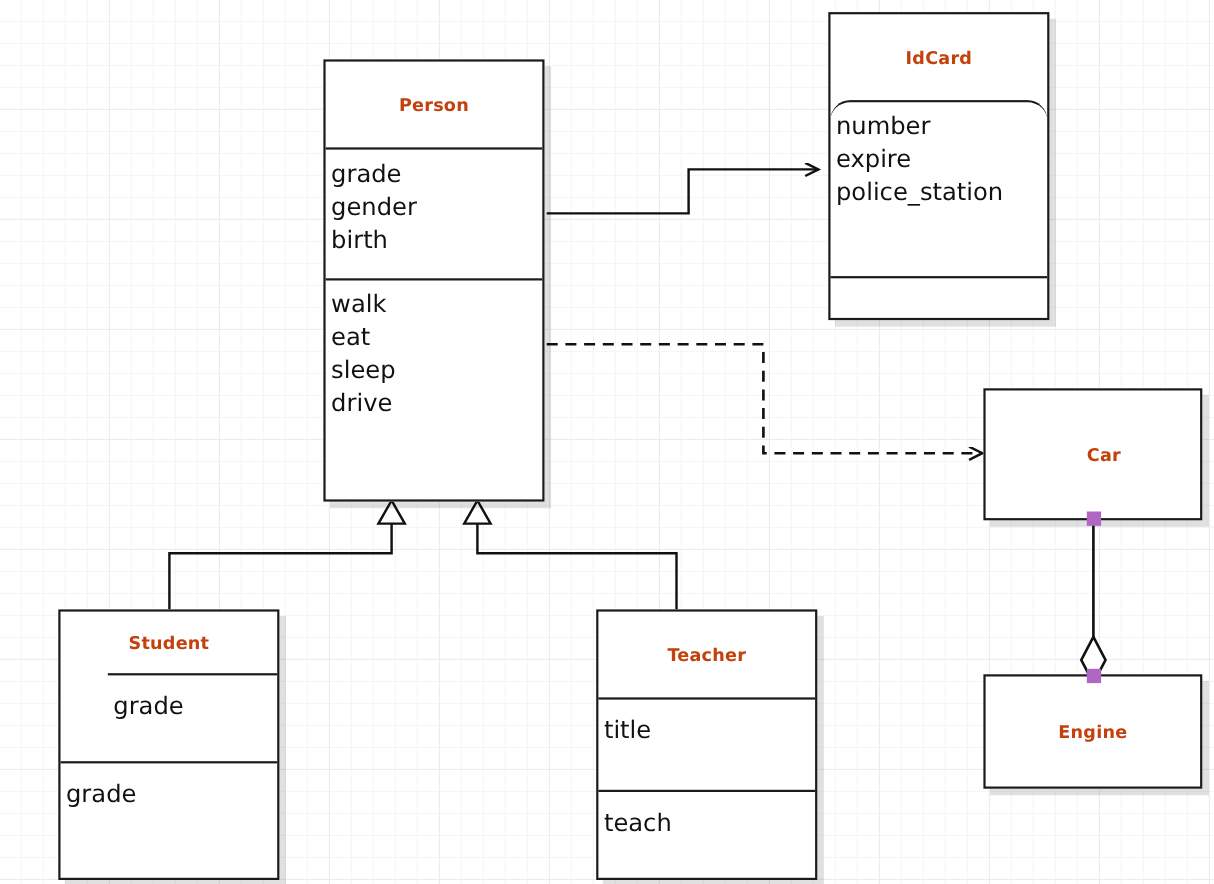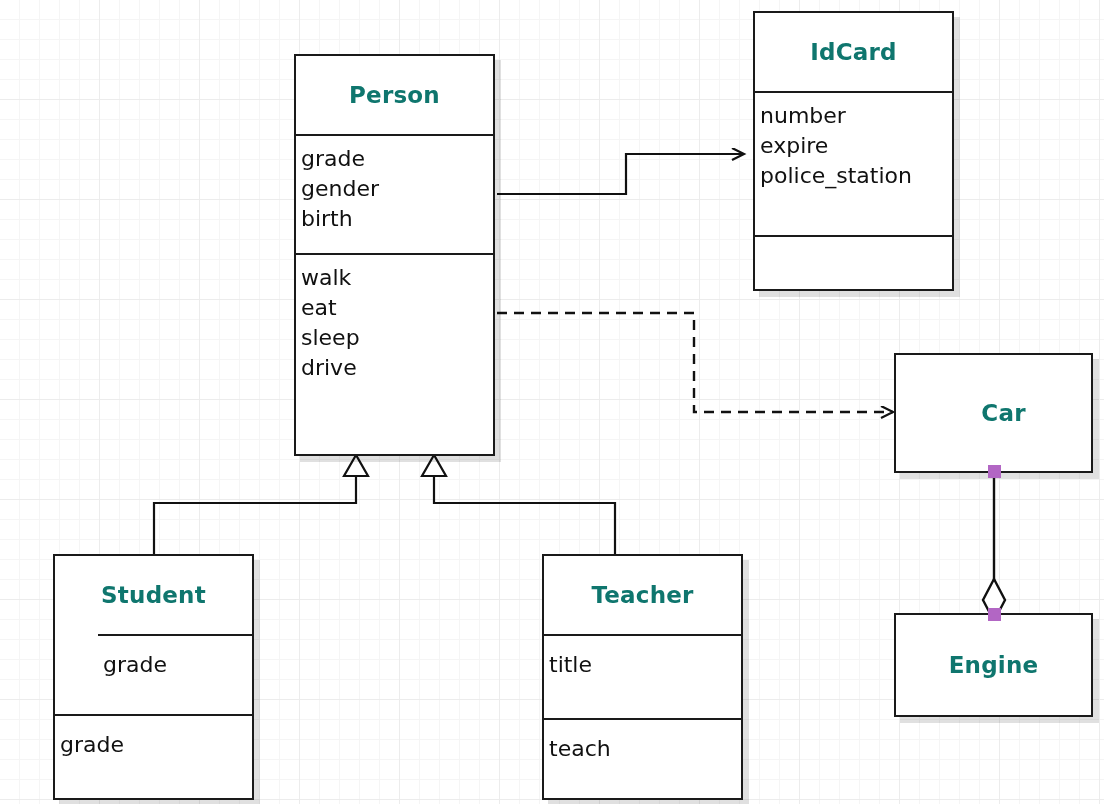--- a/index.html
+++ b/index.html
@@ -42,22 +42,22 @@
     position: relative;
   }
   .compartment + .compartment {
     border-top: 2px solid #1a1a1a;
   }
   .cls-title {
     display: flex;
     align-items: center;
     justify-content: center;
     font-weight: bold;
-    font-size: 23px;
-    color: #0f766e;
+    font-size: 16px;
+    color: #c2410c;
     letter-spacing: 0.2px;
   }
   .member-list {
     padding: 8px 0 0 5px;
   }
   .member {
     font-size: 22px;
     line-height: 30px;
     color: #111111;
     white-space: nowrap;
@@ -118,40 +118,40 @@
     <div class="compartment member-list" style="height:auto;">
       <div class="member">walk</div>
       <div class="member">eat</div>
       <div class="member">sleep</div>
       <div class="member">drive</div>
     </div>
   </div>
 
   <div class="umlclass" style="left:753px; top:11px; width:201px; height:280px;">
     <div class="compartment cls-title" style="height:78px;">IdCard</div>
-    <div class="compartment member-list" style="height:144px;">
+    <div class="compartment member-list" style="height:160px;border-radius:18px;">
       <div class="member">number</div>
       <div class="member">expire</div>
       <div class="member">police_station</div>
     </div>
     <div class="compartment" style="height:38px;"></div>
   </div>
 
   <div class="umlclass" style="left:894px; top:353px; width:199px; height:120px;padding-left:20px;">
     <div class="compartment cls-title" style="height:100%;">Car</div>
     <div class="conn-square" style="left:50%; margin-left:-6px; bottom:-7px;"></div>
   </div>
 
   <div class="umlclass" style="left:894px; top:613px; width:199px; height:104px;">
     <div class="compartment cls-title" style="height:100%;">Engine</div>
     <div class="conn-square" style="left:50%; margin-left:-6px; top:-7px;"></div>
   </div>
 
   <div class="umlclass" style="left:53px; top:554px; width:201px; height:246px;">
-    <div class="compartment cls-title" style="height:78px;">Student</div>
+    <div class="compartment cls-title" style="height:56px;">Student</div>
     <div class="compartment member-single" style="height:80px;margin-left:43px;">
       <div class="member">grade</div>
     </div>
     <div class="compartment member-single" style="height:auto;">
       <div class="member">grade</div>
     </div>
   </div>
 
   <div class="umlclass" style="left:542px; top:554px; width:201px; height:246px;">
     <div class="compartment cls-title" style="height:78px;">Teacher</div>

